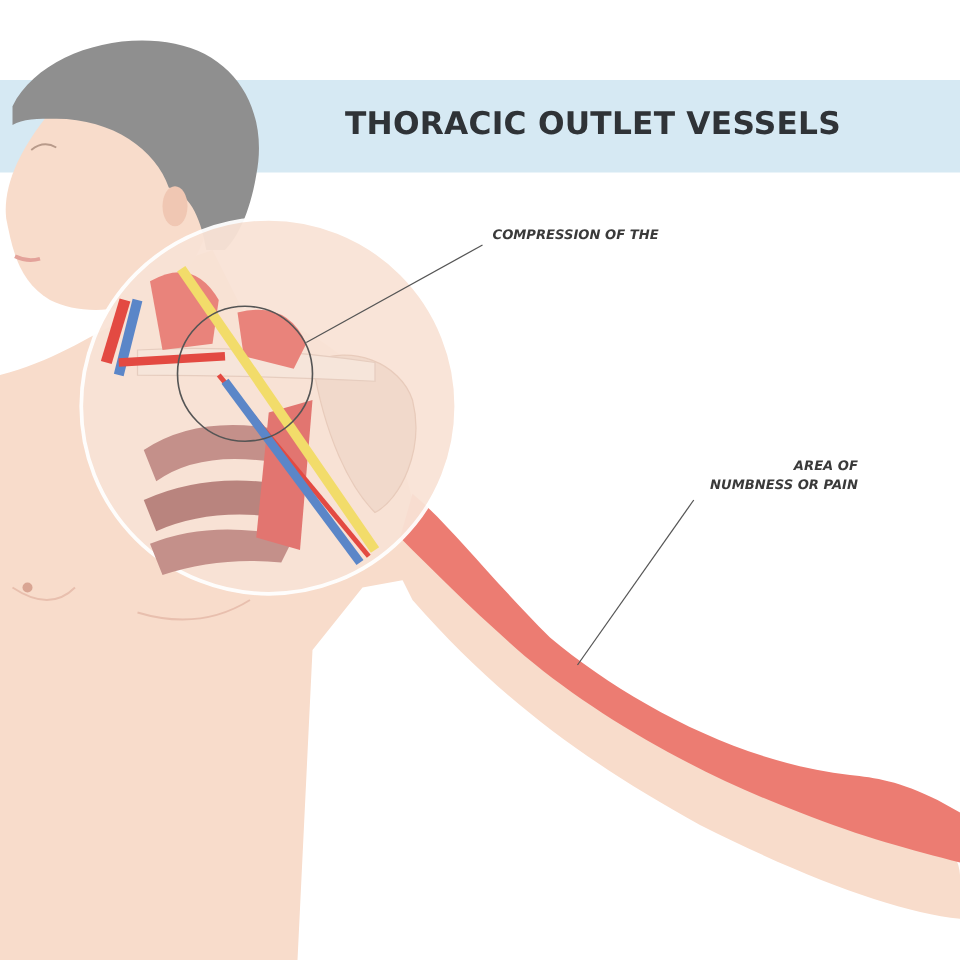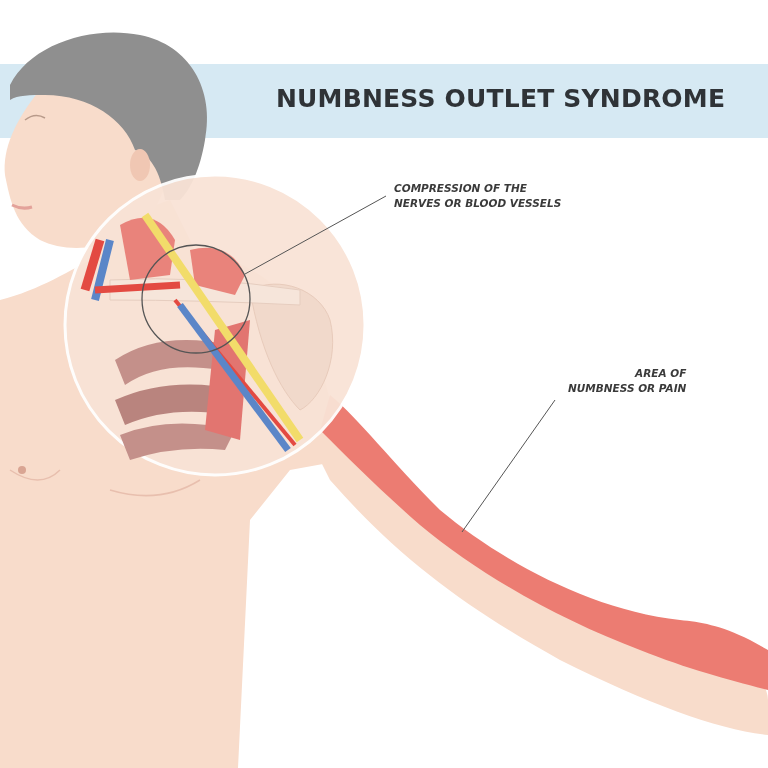--- a/index.html
+++ b/index.html
@@ -63,23 +63,22 @@
   <path d="M145 215 L300 440" stroke="#f2dc6a" stroke-width="8" fill="none"></path>
   <path d="M175 300 L295 445" stroke="#e34a42" stroke-width="4" fill="none"></path>
   <path d="M180 305 L288 450" stroke="#5b86c8" stroke-width="7" fill="none"></path>
 
   <circle cx="196" cy="299" r="54" fill="none" stroke="#555" stroke-width="1.3"></circle>
 
   <line x1="245" y1="274" x2="386" y2="196" stroke="#555" stroke-width="1"></line>
   <line x1="462" y1="532" x2="555" y2="400" stroke="#555" stroke-width="1"></line>
 </svg>
 
-<div class="title">NUMBNESS OUTLET SYNDROME</div>
+<div class="title">THORACIC OUTLET VESSELS</div>
 
 <div class="label lbl1">
   <div>COMPRESSION OF THE</div>
-  <div>NERVES OR BLOOD VESSELS</div>
 </div>
 
 <div class="label lbl2">
   <div>AREA OF</div>
   <div>NUMBNESS OR PAIN</div>
 </div>
 
 </body></html>

